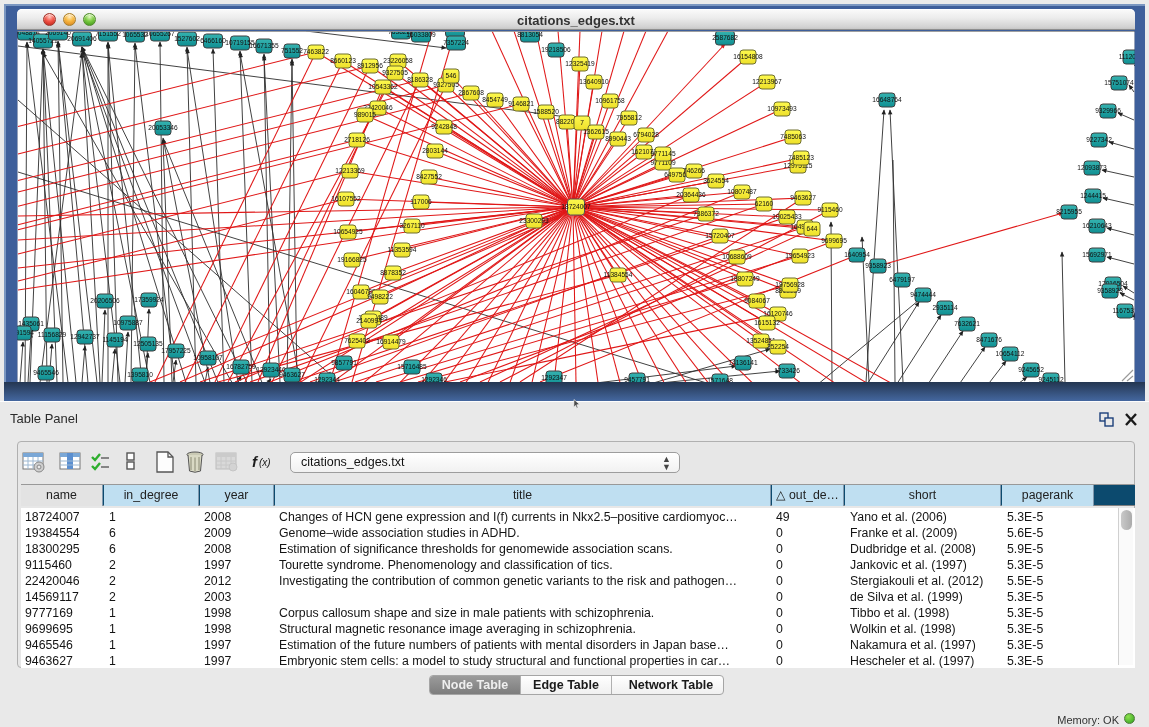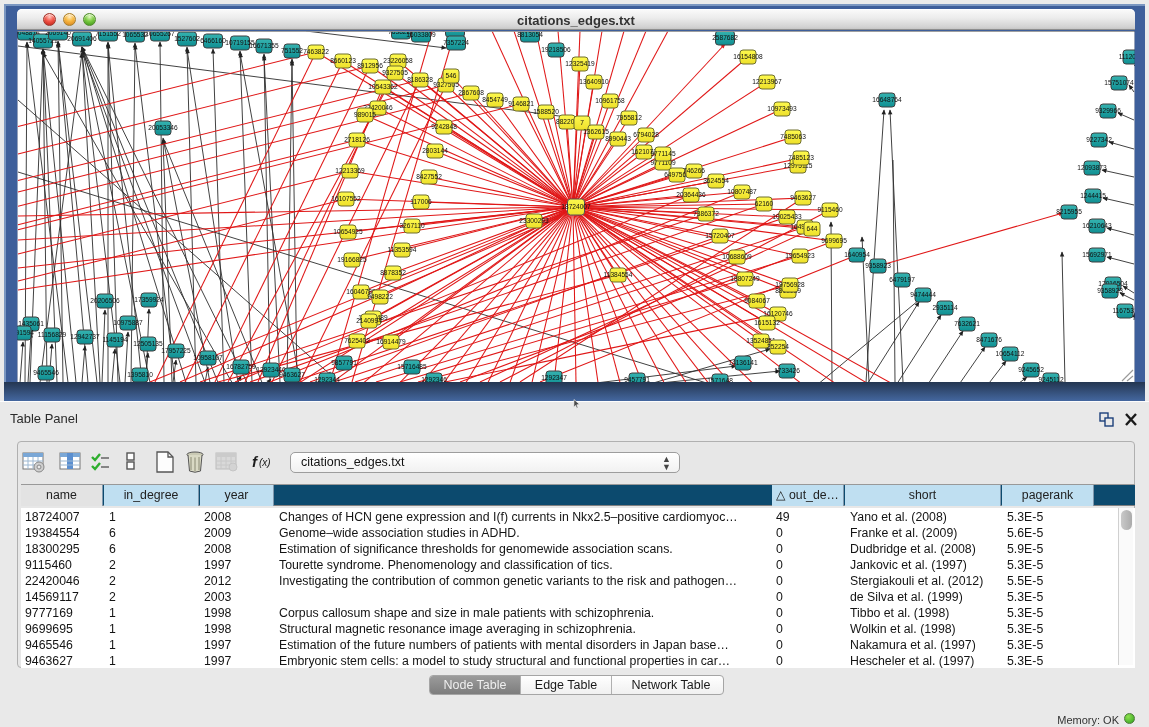--- a/index.html
+++ b/index.html
@@ -22,21 +22,21 @@
 #combo { position:absolute; left:272px; top:10px; width:390px; height:21px; background:linear-gradient(#ffffff,#f1f1f1); border:1px solid #9d9d9d; border-radius:5px; font-size:12.5px; color:#111; line-height:19px; padding-left:10px; }
 #combo .arr { position:absolute; right:8px; top:2px; font-size:9px; color:#444; line-height:8px; }
 #thead { position:absolute; left:3px; top:42px; width:1114px; height:22px; background:#0c4a6e; border-top:1px solid #999; border-bottom:1px solid #808080; }
 #thead .hc { position:absolute; top:0; height:21px; background:#bfdff1; border-right:1px solid #7f98ad; font-size:12.3px; color:#222; text-align:center; line-height:21px; }
 #tbody { position:absolute; left:3px; top:66px; width:1114px; height:160px; background:#fff; }
 .trow { position:absolute; left:0; width:1114px; height:16px; font-size:12.3px; color:#141414; }
 .trow span { position:absolute; top:0; line-height:16px; white-space:nowrap; }
 #scrollbar { position:absolute; left:1118px; top:106px; width:15px; height:157px; background:#fafafa; border-left:1px solid #d0d0d0; }
 #thumb { position:absolute; left:2px; top:2px; width:11px; height:20px; background:linear-gradient(90deg,#c9c9c9,#ababab); border-radius:6px; }
 
-#tabs { position:absolute; left:429px; top:273px; width:295px; height:20px; border:1px solid #a5a5a5; border-radius:4px; background:linear-gradient(#ffffff,#f0f0f0); font-size:12.5px; }
+#tabs { position:absolute; left:429px; top:273px; width:295px; height:20px; border:1px solid #a5a5a5; border-radius:4px; background:linear-gradient(#ffffff,#f0f0f0); font-size:12.5px;font-weight:bold; }
 #tabs div { position:absolute; top:0; height:18px; line-height:18px; text-align:center; color:#1a1a1a; }
 #tabs #seg1 { left:0; width:90px; background:linear-gradient(#9b9b9b,#7d7d7d); color:#efefef; border-radius:3px 0 0 3px; }
 #tabs #seg2 { left:90px; width:91px; border-left:1px solid #b0b0b0; }
 #tabs #seg3 { left:181px; width:119px; border-left:1px solid #b0b0b0; }
 #memory { position:absolute; right:30px; top:312px; font-size:11px; color:#333; }
 #memdot { position:absolute; right:14px; top:311px; width:11px; height:11px; border-radius:50%; background:radial-gradient(circle at 35% 30%, #8ee24f, #2e9f1e); border:1px solid #4c7a38; }
 svg text { font-family:"Liberation Sans",sans-serif; }
 </style></head>
 <body>
 <div class="abs" id="bluebg">
@@ -670,32 +670,33 @@
       <g transform="translate(228,0)">
         <text x="2" y="17" font-size="15" font-style="italic" font-weight="bold" fill="#1b1b1b" font-family="Liberation Serif, serif">f</text>
         <text x="9" y="16" font-size="10" font-style="italic" fill="#1b1b1b" font-family="Liberation Serif, serif">(x)</text>
       </g>
     </svg>
     <div id="combo">citations_edges.txt<span class="arr">▲<br>▼</span></div>
     <div id="thead">
       <div class="hc" style="left:0;width:82px;background:#e3e3e3">name</div>
       <div class="hc" style="left:83px;width:95px">in_degree</div>
       <div class="hc" style="left:179px;width:74px">year</div>
+      <div class="hc" style="left:254px;width:496px">title</div>
       <div class="hc" style="left:751px;width:72px">△ out_de…</div>
       <div class="hc" style="left:824px;width:156px">short</div>
       <div class="hc" style="left:981px;width:92px">pagerank</div>
     </div>
     <div id="tbody">
 <div class="trow" style="top:1px">
 <span style="left:4px">18724007</span>
 <span style="left:88px">1</span>
 <span style="left:183px">2008</span>
 <span style="left:258px">Changes of HCN gene expression and I(f) currents in Nkx2.5–positive cardiomyoc…</span>
 <span style="left:755px">49</span>
-<span style="left:829px">Yano et al. (2008)</span>
+<span style="left:829px">Yano et al. (2006)</span>
 <span style="left:986px">5.3E-5</span>
 </div>
 <div class="trow" style="top:17px">
 <span style="left:4px">19384554</span>
 <span style="left:88px">6</span>
 <span style="left:183px">2009</span>
 <span style="left:258px">Genome–wide association studies in ADHD.</span>
 <span style="left:755px">0</span>
 <span style="left:829px">Franke et al. (2009)</span>
 <span style="left:986px">5.6E-5</span>

